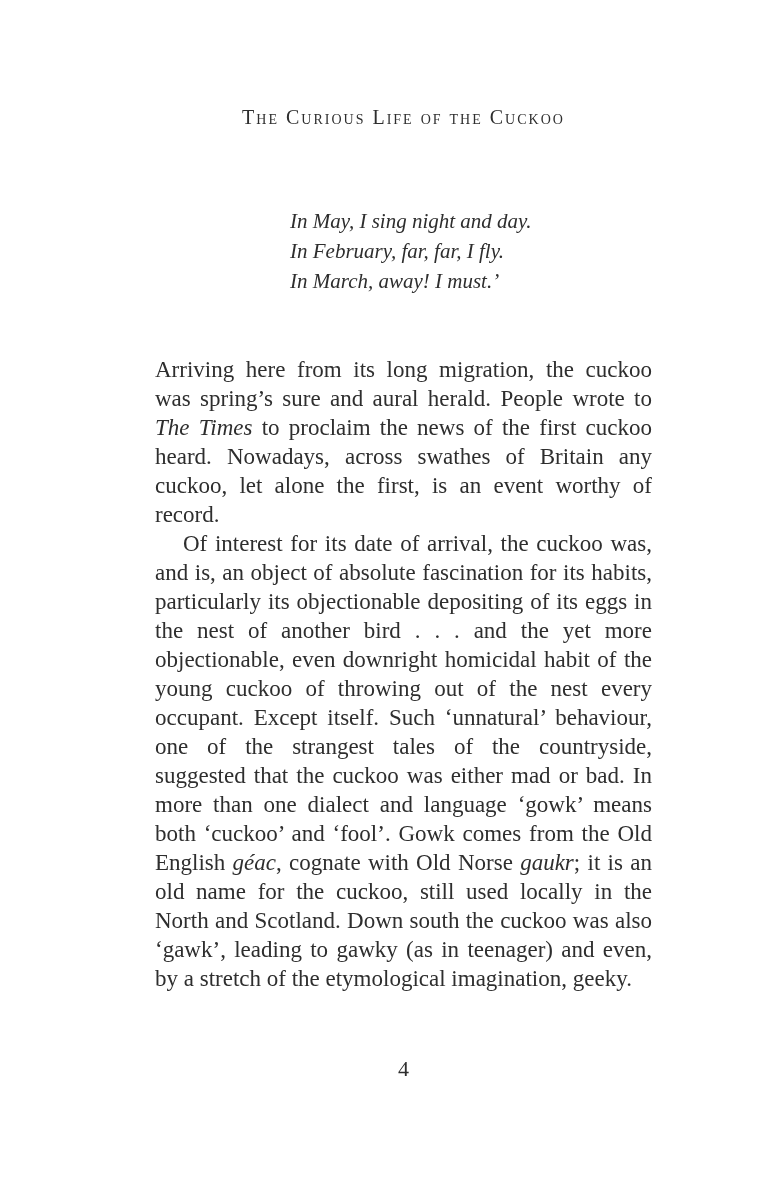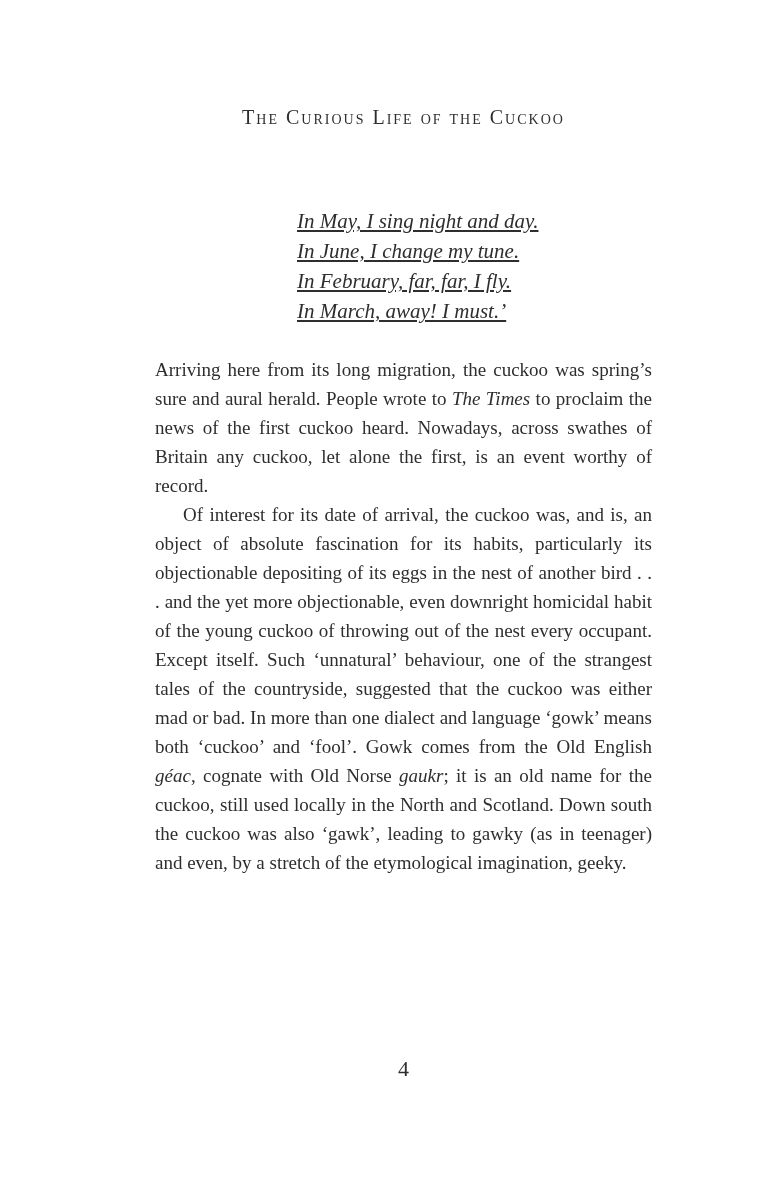--- a/index.html
+++ b/index.html
@@ -23,35 +23,34 @@
     width: 497px;
     text-align: center;
     font-variant: small-caps;
     font-size: 20px;
     letter-spacing: 2px;
     white-space: nowrap;
   }
   .poem {
     position: absolute;
     top: 206px;
-    left: 297px;
+    left: 290px;
     font-style: italic;
     font-size: 21px;
     line-height: 30px;
-    text-decoration: underline;
   }
   .poem-line {
     white-space: nowrap;
   }
   .body-text {
     position: absolute;
     top: 355px;
     left: 155px;
     width: 497px;
-    font-size: 19px;
+    font-size: 23px;
     line-height: 29px;
     text-align: justify;
   }
   .body-text p.para {
     margin: 0;
     padding: 0;
   }
   .body-text p.para.indent {
     text-indent: 28px;
   }
@@ -68,21 +67,20 @@
   }
 </style>
 </head>
 <body>
 
 <div class="page" style="background: rgb(255, 255, 255); color: rgb(46, 46, 46);">
   <div class="running-header">The Curious Life of the Cuckoo</div>
 
   <div class="poem">
       <div class="poem-line">In May, I sing night and day.</div>
-      <div class="poem-line">In June, I change my tune.</div>
       <div class="poem-line">In February, far, far, I fly.</div>
       <div class="poem-line">In March, away! I must.’</div>
     </div>
 
   <div class="body-text">
       <p class="para"><span>Arriving here from its long migration, the cuckoo was spring’s sure and aural herald. People wrote to </span><span class="italic">The Times</span><span> to proclaim the news of the first cuckoo heard. Nowadays, across swathes of Britain any cuckoo, let alone the first, is an event worthy of record.</span></p>
       <p class="para indent"><span>Of interest for its date of arrival, the cuckoo was, and is, an object of absolute fascination for its habits, particularly its objectionable depositing of its eggs in the nest of another bird . . . and the yet more objectionable, even downright homicidal habit of the young cuckoo of throwing out of the nest every occupant. Except itself. Such ‘unnatural’ behaviour, one of the strangest tales of the countryside, suggested that the cuckoo was either mad or bad. In more than one dialect and language ‘gowk’ means both ‘cuckoo’ and ‘fool’. Gowk comes from the Old English </span><span class="italic">géac</span><span>, cognate with Old Norse </span><span class="italic">gaukr</span><span>; it is an old name for the cuckoo, still used locally in the North and Scotland. Down south the cuckoo was also ‘gawk’, leading to gawky (as in teenager) and even, by a stretch of the etymological imagination, geeky.</span></p>
     </div>
 
   <div class="page-number">4</div>

